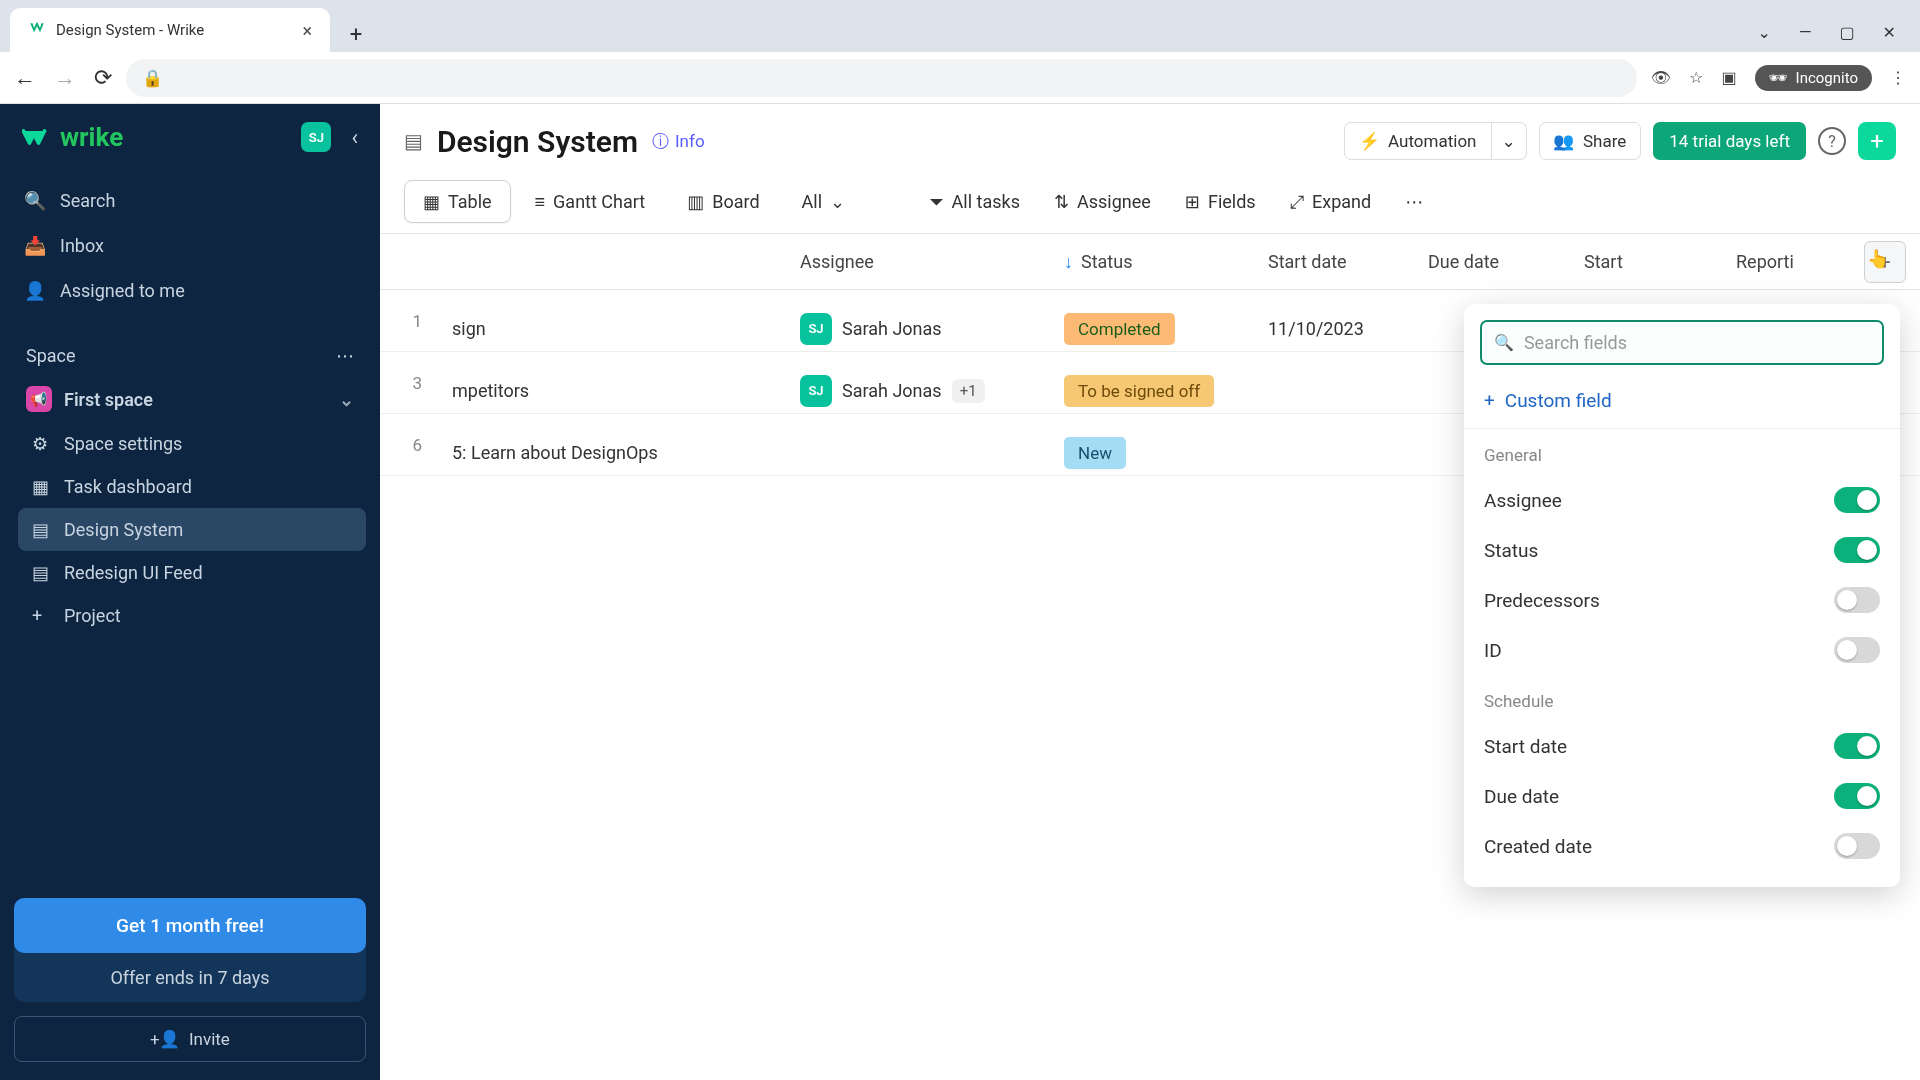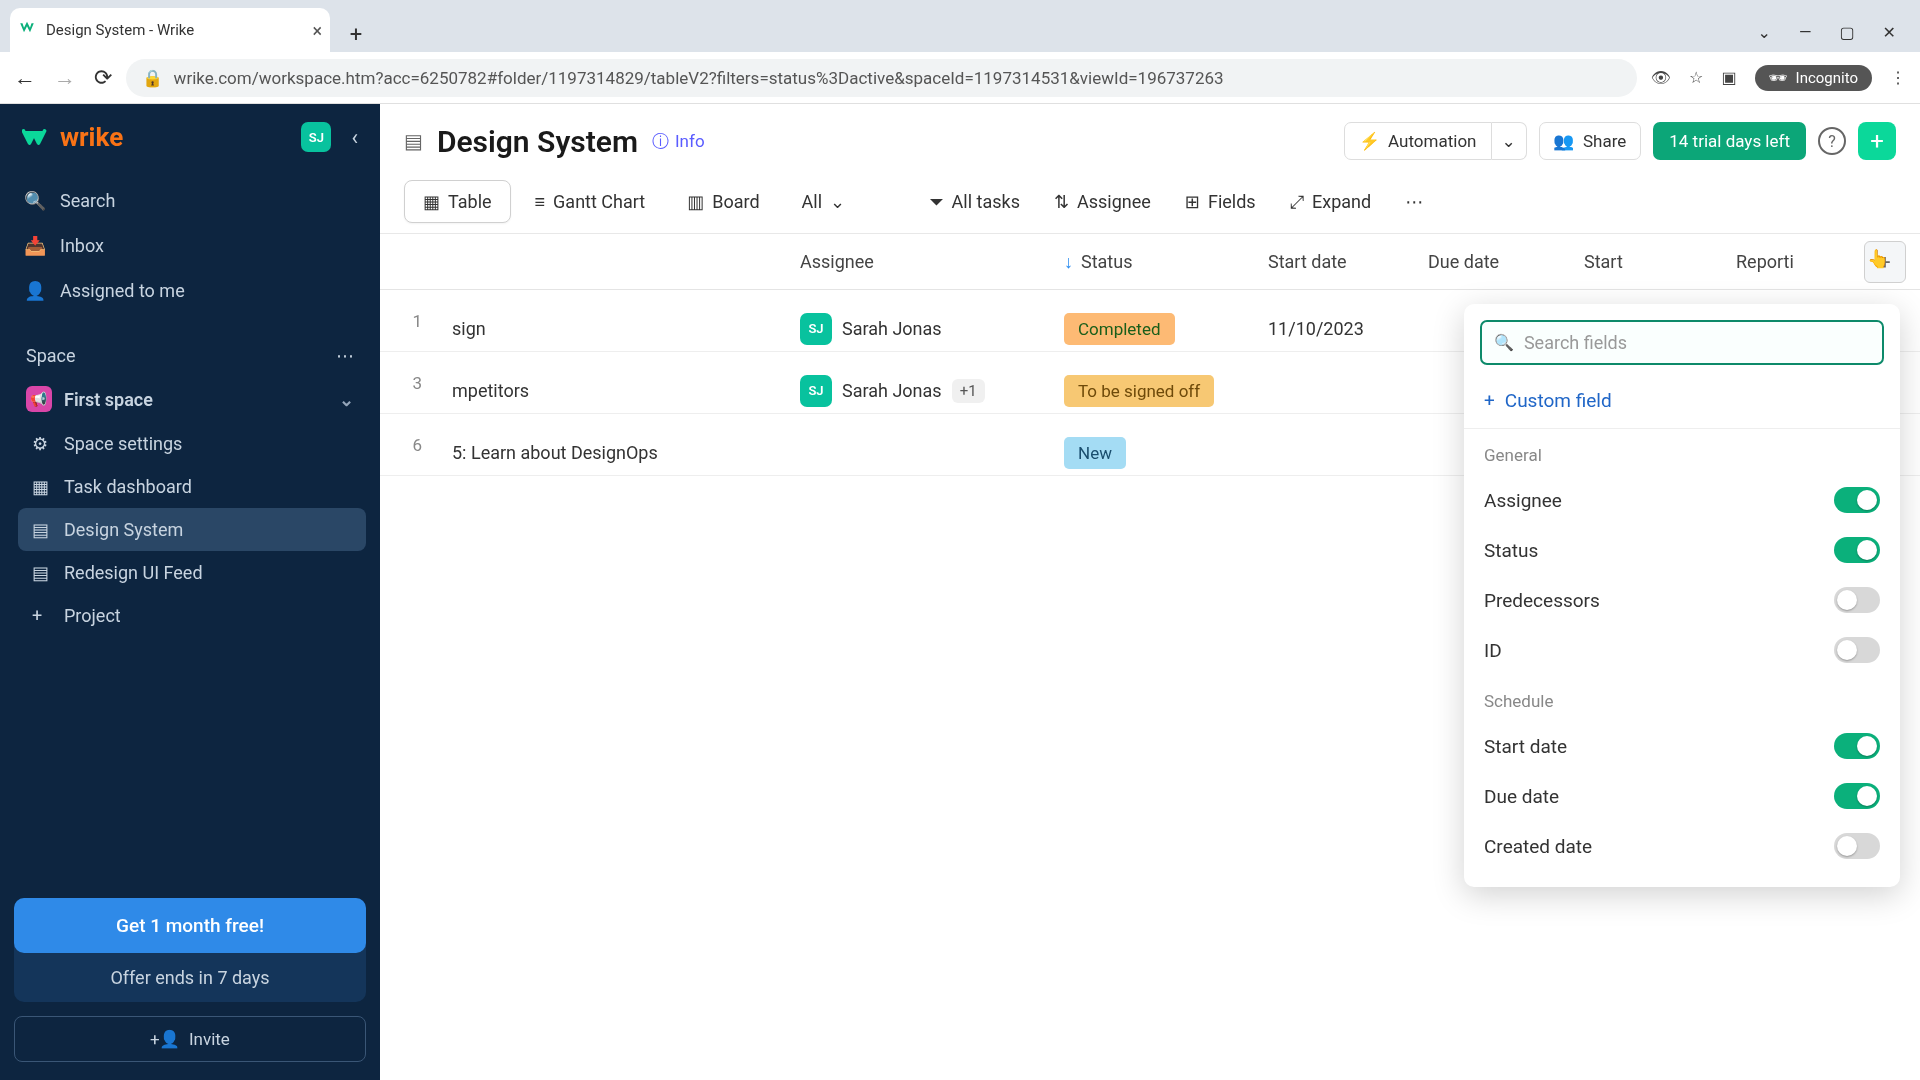--- a/index.html
+++ b/index.html
@@ -1,20 +1,20 @@
 <!DOCTYPE html>
 <html><head>
 <meta charset="utf-8">
 <style>
 * { margin: 0; padding: 0; box-sizing: border-box; font-family: -apple-system, BlinkMacSystemFont, "Segoe UI", Roboto, sans-serif; }
 body { width: 1920px; height: 1080px; overflow: hidden; background: #fff; }
 
 
 .browser-chrome { background: #dde3ea; height: 52px; display: flex; align-items: flex-end; }
-.tab { background: #fff; height: 44px; width: 320px; border-radius: 10px 10px 0 0; margin-left: 10px; display: flex; align-items: center; padding: 0 8px; gap: 10px; font-size: 15px; color: #333; margin-top: 45px; }
+.tab { background: #fff; height: 44px; width: 320px; border-radius: 10px 10px 0 0; margin-left: 10px; display: flex; align-items: center; padding: 0 18px; gap: 10px; font-size: 15px; color: #333; margin-top: 45px; }
 .tab-favicon { width: 18px; height: 18px; display: flex; align-items: center; justify-content: center; color: #0bb07b; }
 .tab-close { margin-left: auto; color: #555; font-size: 18px; cursor: pointer; }
 .new-tab { width: 36px; height: 36px; display: flex; align-items: center; justify-content: center; color: #333; font-size: 22px; margin-left: 8px; cursor: pointer; }
 .window-controls { margin-left: auto; display: flex; gap: 28px; padding-right: 24px; color: #333; align-items: center; margin-bottom: 10px; }
 .window-controls span { cursor: pointer; font-size: 16px; }
 
 .toolbar { background: #fff; height: 52px; display: flex; align-items: center; padding: 0 14px; gap: 14px; border-bottom: 1px solid #e0e0e0; }
 .nav-arrows { display: flex; gap: 18px; color: #333; }
 .nav-arrows span { font-size: 22px; cursor: pointer; }
 .nav-arrows .disabled { color: #aaa; }
@@ -24,21 +24,21 @@
 .incognito-badge { background: #555; color: #fff; border-radius: 18px; padding: 4px 14px; display: flex; align-items: center; gap: 8px; font-size: 15px; }
 
 
 .app { display: flex; height: calc(1080px - 104px); }
 
 
 .sidebar { width: 388px; background: #0d2540; color: #c8d4e0; display: flex; flex-direction: column; padding: 18px 14px; }
 .sidebar-header { display: flex; align-items: center; gap: 10px; margin-bottom: 26px; padding: 0 8px; }
 .wrike-logo { display: flex; align-items: center; gap: 8px; }
 .wrike-logo-mark svg { width: 30px; height: 24px; }
-.wrike-logo-text { font-size: 26px; font-weight: 700; color: #f97316; }
+.wrike-logo-text { font-size: 26px; font-weight: 700; color: #22c55e; }
 .user-avatar-small { width: 30px; height: 30px; border-radius: 7px; background: #08c29e; color: #fff; display: flex; align-items: center; justify-content: center; font-size: 13px; font-weight: 600; margin-left: auto; }
 .sidebar-collapse { color: #c8d4e0; font-size: 22px; margin-left: 10px; cursor: pointer; }
 
 .nav-item { display: flex; align-items: center; gap: 14px; padding: 12px 12px; border-radius: 8px; font-size: 18px; cursor: pointer; }
 .nav-item .icon { width: 20px; display: flex; justify-content: center; }
 
 .space-header { display: flex; align-items: center; justify-content: space-between; padding: 10px 12px; margin-top: 22px; font-size: 18px; }
 .space-header .dots { cursor: pointer; }
 
 .space-item { display: flex; align-items: center; gap: 12px; padding: 10px 12px; border-radius: 8px; font-size: 18px; cursor: pointer; }
@@ -146,21 +146,20 @@
 </div>
 
 <div class="toolbar">
   <div class="nav-arrows">
     <span>←</span>
     <span class="disabled">→</span>
     <span>⟳</span>
   </div>
   <div class="url-bar">
     <span class="lock">🔒</span>
-    <span>wrike.com/workspace.htm?acc=6250782#folder/1197314829/tableV2?filters=status%3Dactive&amp;spaceId=1197314531&amp;viewId=196737263</span>
   </div>
   <div class="toolbar-icons">
     <span>👁</span>
     <span>☆</span>
     <span>▣</span>
     <div class="incognito-badge">
       <span>🕶</span>
       <span>Incognito</span>
     </div>
     <span>⋮</span>

